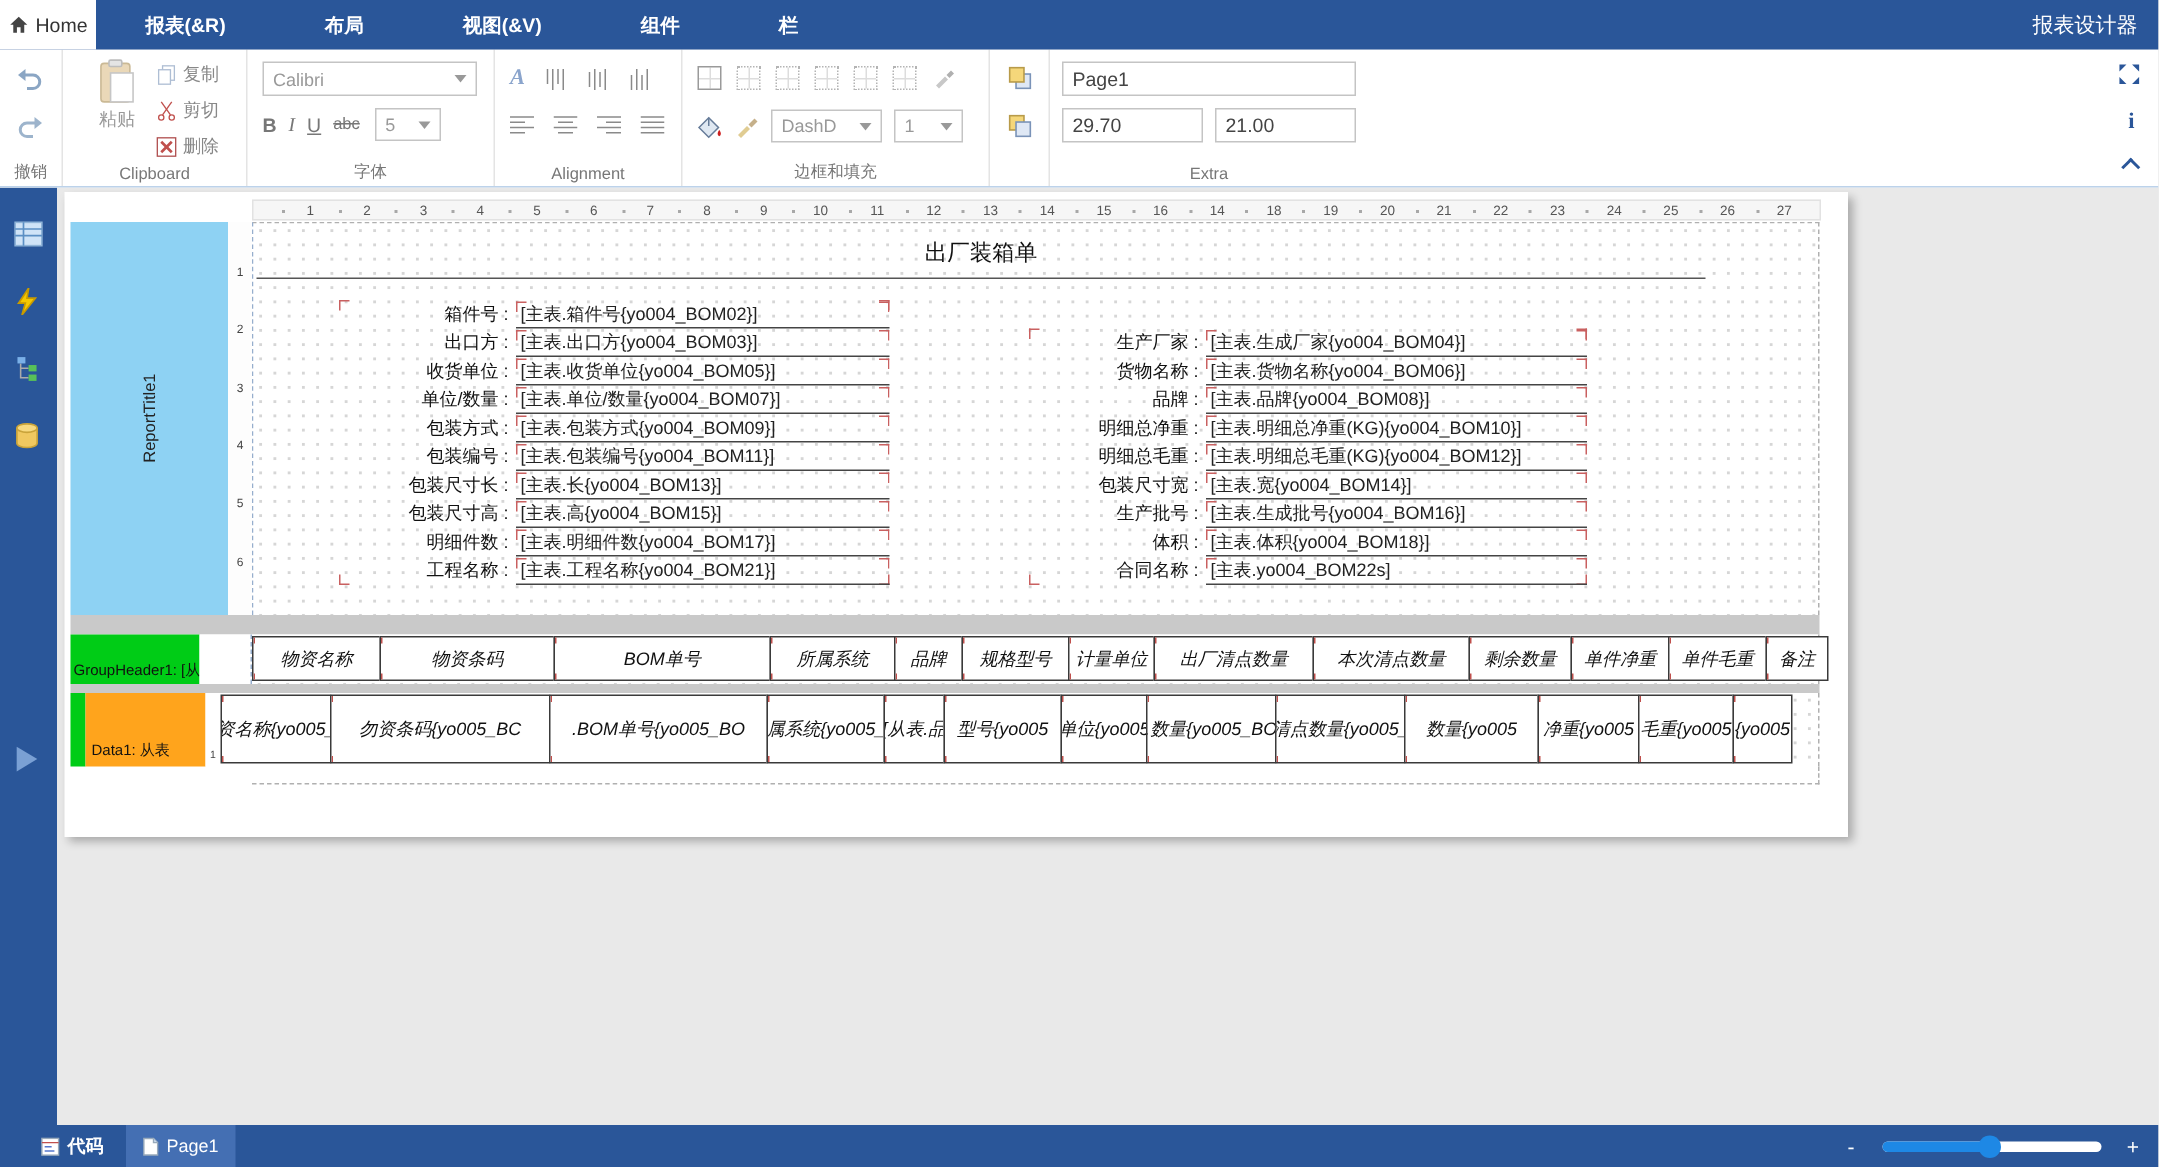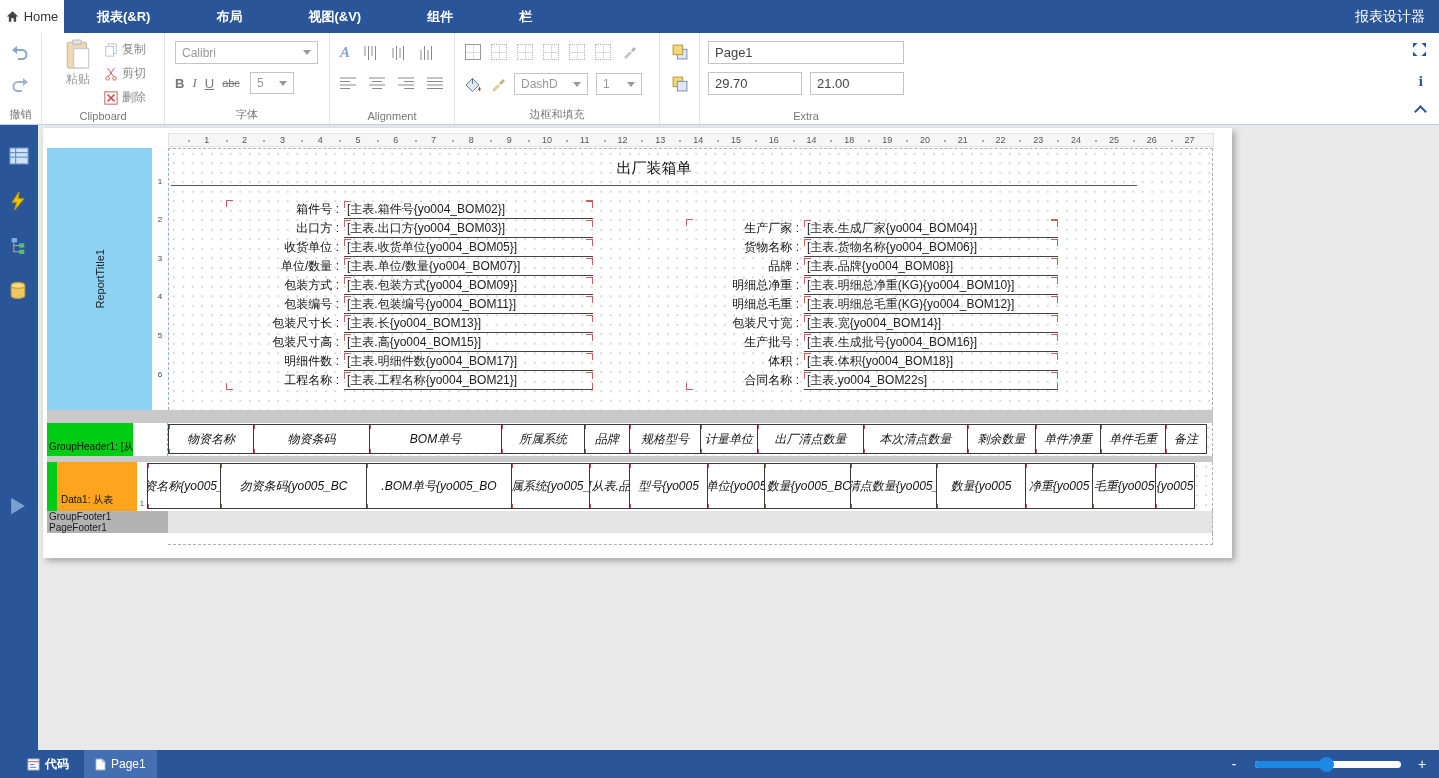--- a/index.html
+++ b/index.html
@@ -122,21 +122,21 @@
 
 
 .trow { position:absolute; left:0; display:flex;font-style:italic; }
 .thead { top:1px; height:30px; }
 .tdata { top:1px; height:46px; }
 .tcell { background:#fff; border:1px solid #3a3a3a; margin-left:-1px; display:flex; align-items:center; justify-content:center; font-size:12px; color:#111; white-space:nowrap; overflow:hidden; position:relative; }
 .tcell:first-child { margin-left:0; }
 .tcell::before { content:""; position:absolute; left:0; top:-1px; width:1px; height:5px; background:#c0504d; }
 .tcell::after { content:""; position:absolute; left:0; bottom:-1px; width:1px; height:5px; background:#c0504d; }
 .thead .tcell:nth-child(1){width:86px} .thead .tcell:nth-child(2){width:117px}
-.thead .tcell:nth-child(3){width:133px} .thead .tcell:nth-child(4){width:84px}
+.thead .tcell:nth-child(3){width:145px} .thead .tcell:nth-child(4){width:84px}
 .thead .tcell:nth-child(5){width:46px} .thead .tcell:nth-child(6){width:72px}
 .thead .tcell:nth-child(7){width:58px} .thead .tcell:nth-child(8){width:107px}
 .thead .tcell:nth-child(9){width:105px} .thead .tcell:nth-child(10){width:69px}
 .thead .tcell:nth-child(11){width:66px} .thead .tcell:nth-child(12){width:66px}
 .thead .tcell:nth-child(13){width:42px}
 .tdata .tcell:nth-child(1){width:74px} .tdata .tcell:nth-child(2){width:147px}
 .tdata .tcell:nth-child(3){width:146px} .tdata .tcell:nth-child(4){width:79px}
 .tdata .tcell:nth-child(5){width:41px} .tdata .tcell:nth-child(6){width:79px}
 .tdata .tcell:nth-child(7){width:58px} .tdata .tcell:nth-child(8){width:87px}
 .tdata .tcell:nth-child(9){width:87px} .tdata .tcell:nth-child(10){width:90px}
@@ -670,27 +670,20 @@
               <span class="tcell">.数量{yo005_BO</span>
               <span class="tcell">清点数量{yo005_</span>
               <span class="tcell">数量{yo005</span>
               <span class="tcell">净重{yo005</span>
               <span class="tcell">毛重{yo005</span>
               <span class="tcell">{yo005</span>
             </div>
         </div>
       </div>
 
-      <div class="band-row row-footer">
-        <div class="footer-label">
-          <div>GroupFooter1</div>
-          <div>PageFooter1</div>
-        </div>
-        <div class="band-canvas canvas-footer"></div>
-      </div>
 
       <div class="bottom-strip"></div>
     </div>
   </div>
 </div>
 
 <div class="statusbar">
   <div class="sb-item code">
     <svg width="13" height="13" viewBox="0 0 14 14">
         <rect x="1" y="1" width="12" height="12" fill="#fff" stroke="#9ab"></rect>

